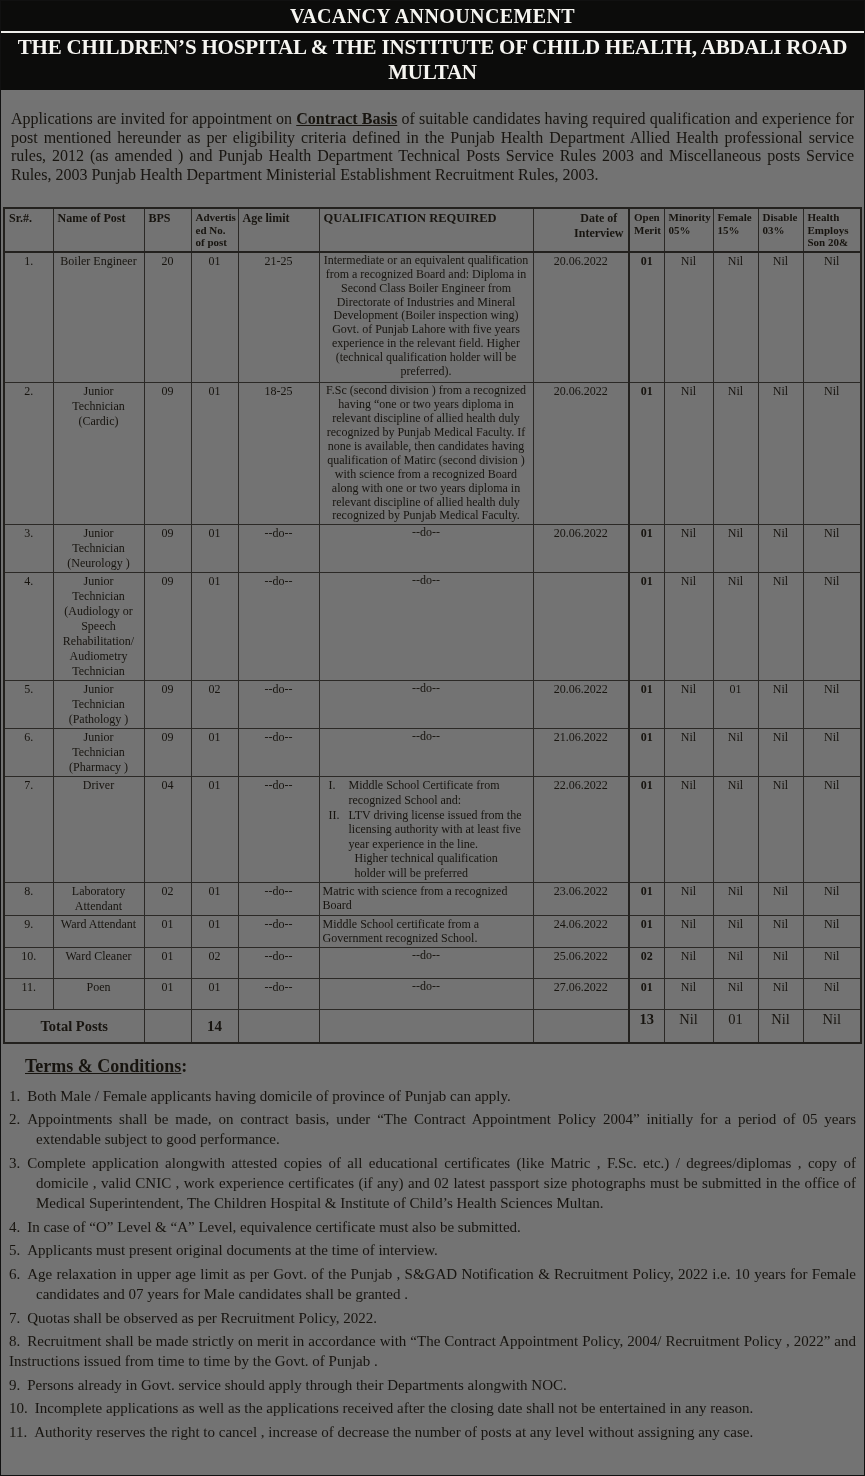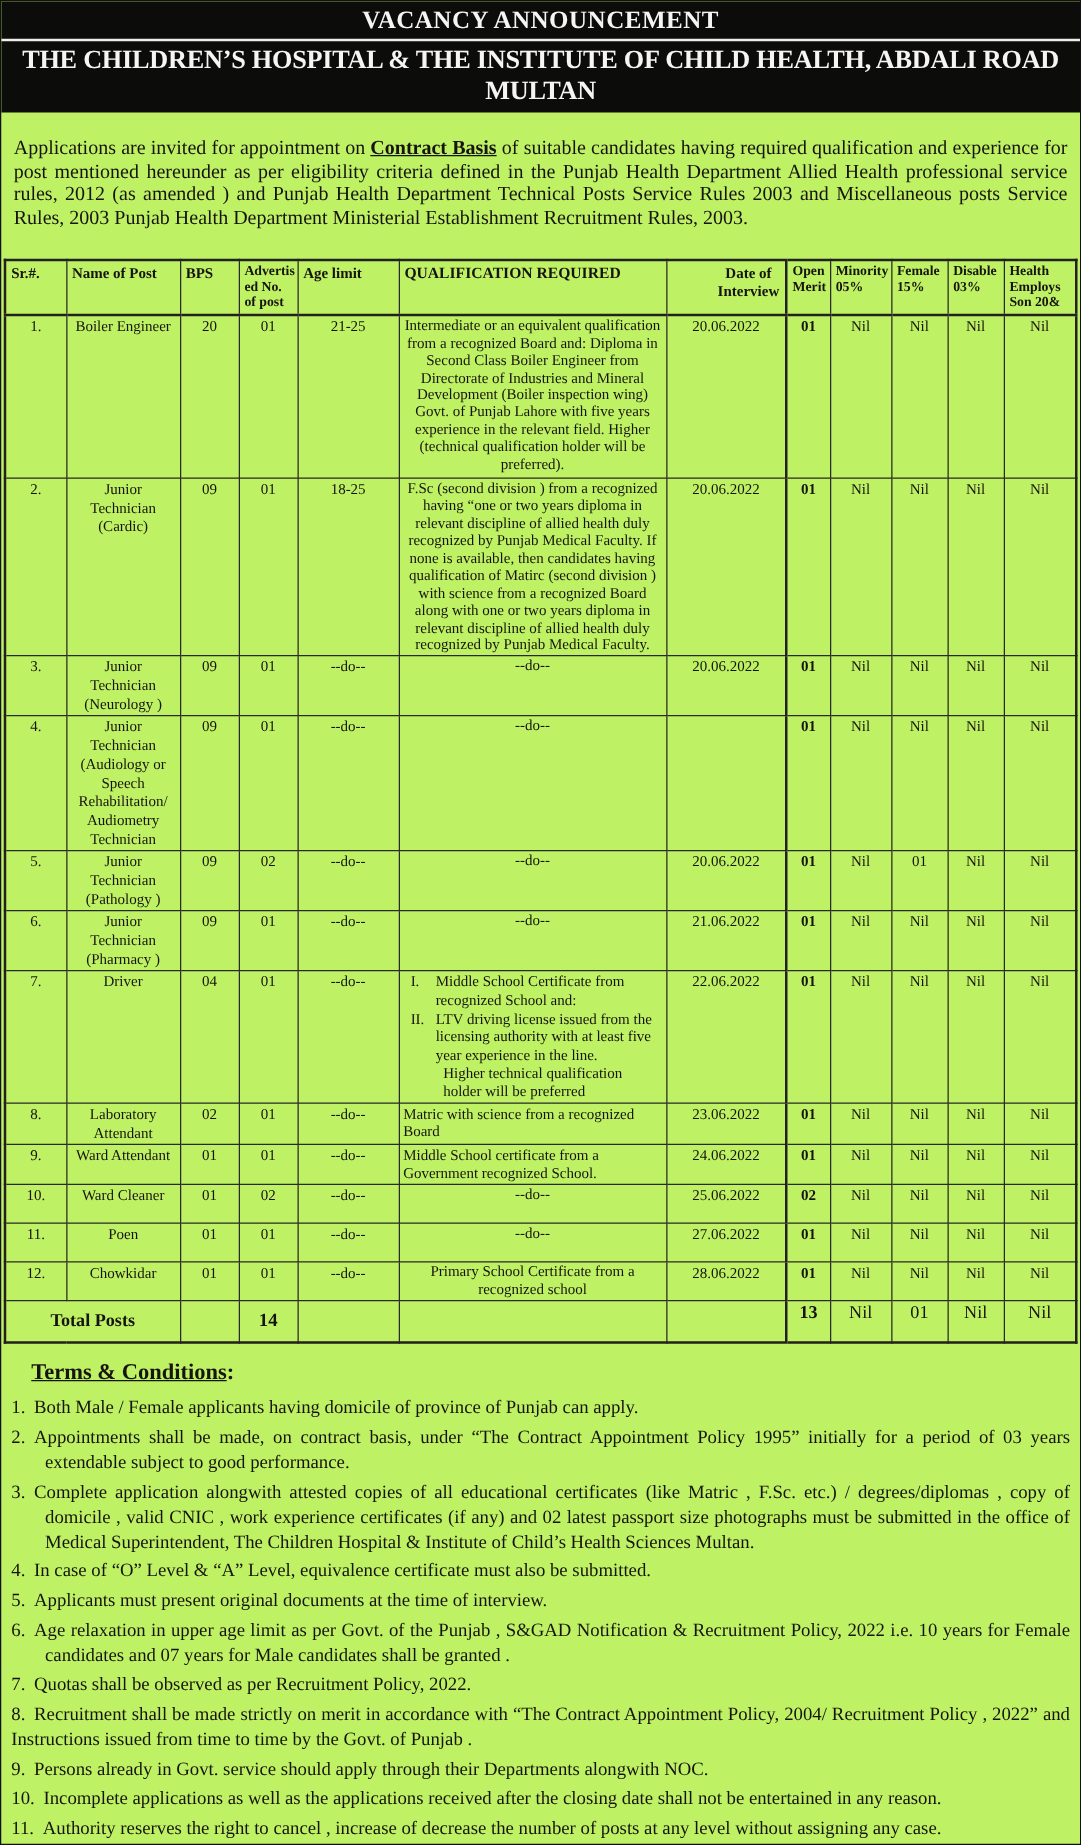--- a/index.html
+++ b/index.html
@@ -1,16 +1,16 @@
 <!DOCTYPE html>
 <html><head>
 <meta charset="utf-8">
 <style>
   html,body{margin:0;padding:0;background:#dddcd8;}
-  .page{width:865px;height:1476px;background:#bef264;color:#17140f;
+  .page{width:865px;height:1476px;background:#737373;color:#17140f;
         font-family:"Liberation Serif","DejaVu Serif",serif;
         box-sizing:border-box;overflow:hidden;display:flex;flex-direction:column;
         border:1px solid #111;}
   
   .titlebar{background:#0c0c0b;color:#f6f5f1;text-align:center;padding:2px 0 4px;}
   .title1{font-size:20px;font-weight:bold;letter-spacing:.4px;padding:2px 0 3px;}
   .title2{font-size:21px;font-weight:bold;letter-spacing:-.2px;border-top:2px solid #efeeea;padding:2px 4px 1px;}
   
   .intro{padding:4px 10px 6px;font-size:16px;line-height:1.17;text-align:justify;}
   .intro .hl{font-weight:bold;text-decoration:underline;}
@@ -248,55 +248,41 @@
         <td class="cc">01</td>
         <td class="cc">--do--</td>
         <td class="qc">--do--</td>
         <td class="date">27.06.2022</td>
         <td class="open">01</td>
         <td class="nil">Nil</td>
         <td class="nil">Nil</td>
         <td class="nil">Nil</td>
         <td class="nil">Nil</td>
       </tr>
-      <tr style="height:25px">
-        <td class="sr">12.</td>
-        <td class="cc">Chowkidar</td>
-        <td class="cc">01</td>
-        <td class="cc">01</td>
-        <td class="cc">--do--</td>
-        <td class="qc">Primary School Certificate from a recognized school</td>
-        <td class="date">28.06.2022</td>
-        <td class="open">01</td>
-        <td class="nil">Nil</td>
-        <td class="nil">Nil</td>
-        <td class="nil">Nil</td>
-        <td class="nil">Nil</td>
-      </tr>
       <tr class="total-row" style="height:34px">
         <td class="lbl" colspan="2">Total Posts</td>
         <td></td>
         <td class="tadv">14</td>
         <td></td>
         <td></td>
         <td></td>
         <td class="tq open">13</td>
         <td class="tq">Nil</td>
         <td class="tq">01</td>
         <td class="tq">Nil</td>
         <td class="tq">Nil</td>
       </tr>
     </tbody>
   </table>
 
   <div class="terms">
     <div class="terms-h"><span class="hu">Terms &amp; Conditions</span><span>:</span></div>
 
     <div class="term hang"><span class="num">1.</span><span>Both Male / Female applicants having domicile of province of Punjab can apply.</span></div>
-    <div class="term hang"><span class="num">2.</span><span>Appointments shall be made, on contract basis, under “The Contract Appointment Policy 1995” initially for a period of 03 years extendable subject to good performance.</span></div>
+    <div class="term hang"><span class="num">2.</span><span>Appointments shall be made, on contract basis, under “The Contract Appointment Policy 2004” initially for a period of 05 years extendable subject to good performance.</span></div>
     <div class="term hang"><span class="num">3.</span><span>Complete application alongwith attested copies  of all educational certificates (like Matric , F.Sc. etc.) / degrees/diplomas , copy of domicile , valid CNIC , work experience certificates (if any) and  02 latest passport size photographs must be submitted in the office of Medical Superintendent, The Children Hospital &amp;  Institute of Child’s Health Sciences Multan.</span></div>
     <div class="term hang"><span class="num">4.</span><span>In case of “O” Level &amp; “A” Level, equivalence certificate must also be submitted.</span></div>
     <div class="term hang"><span class="num">5.</span><span>Applicants must present original documents at the time of interview.</span></div>
     <div class="term hang"><span class="num">6.</span><span>Age relaxation in upper age limit as per Govt. of the Punjab , S&amp;GAD Notification &amp; Recruitment  Policy, 2022 i.e. 10 years for Female candidates and 07 years for Male candidates shall be granted .</span></div>
     <div class="term hang"><span class="num">7.</span><span>Quotas shall be observed as per Recruitment Policy, 2022.</span></div>
     <div class="term"><span class="num">8.</span><span>Recruitment shall be made strictly on merit in accordance with “The Contract Appointment Policy, 2004/ Recruitment Policy , 2022” and Instructions issued from time to time by the Govt. of Punjab .</span></div>
     <div class="term hang"><span class="num">9.</span><span>Persons already in Govt. service should apply through their Departments alongwith NOC.</span></div>
     <div class="term"><span class="num">10.</span><span>Incomplete applications as well as the applications received after the closing date shall not be entertained in any reason.</span></div>
     <div class="term"><span class="num">11.</span><span>Authority reserves the right to cancel , increase of decrease the number of posts at any level without assigning any case.</span></div>
     <div class="term"></div>

